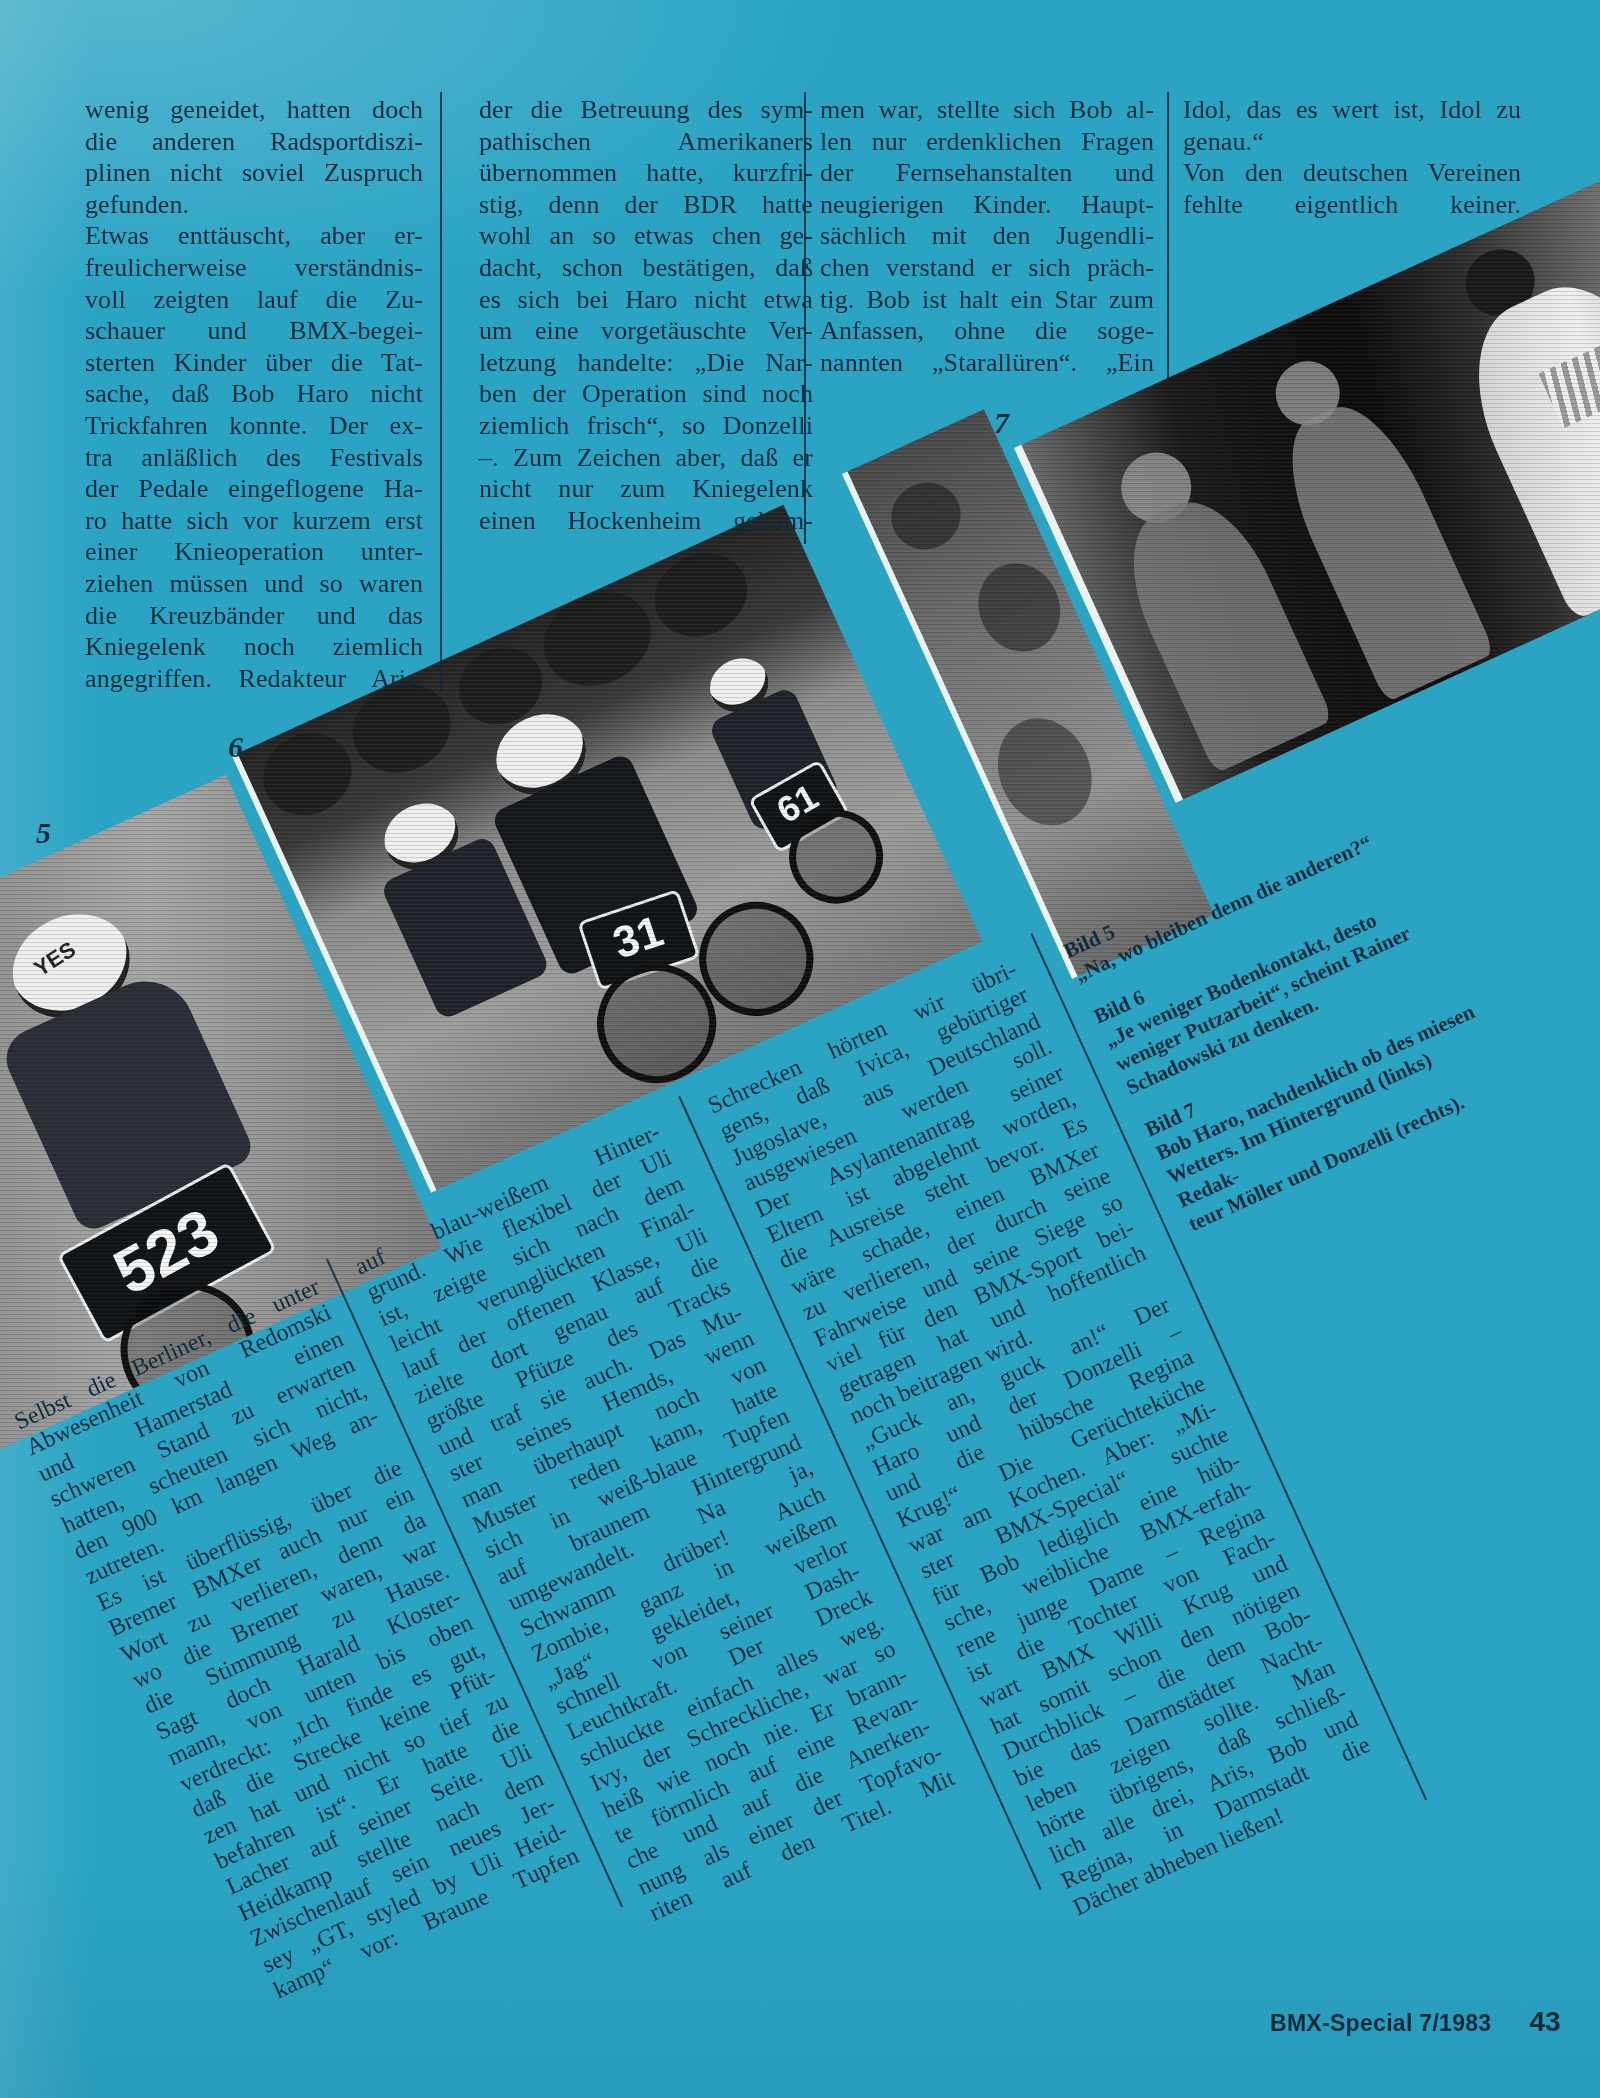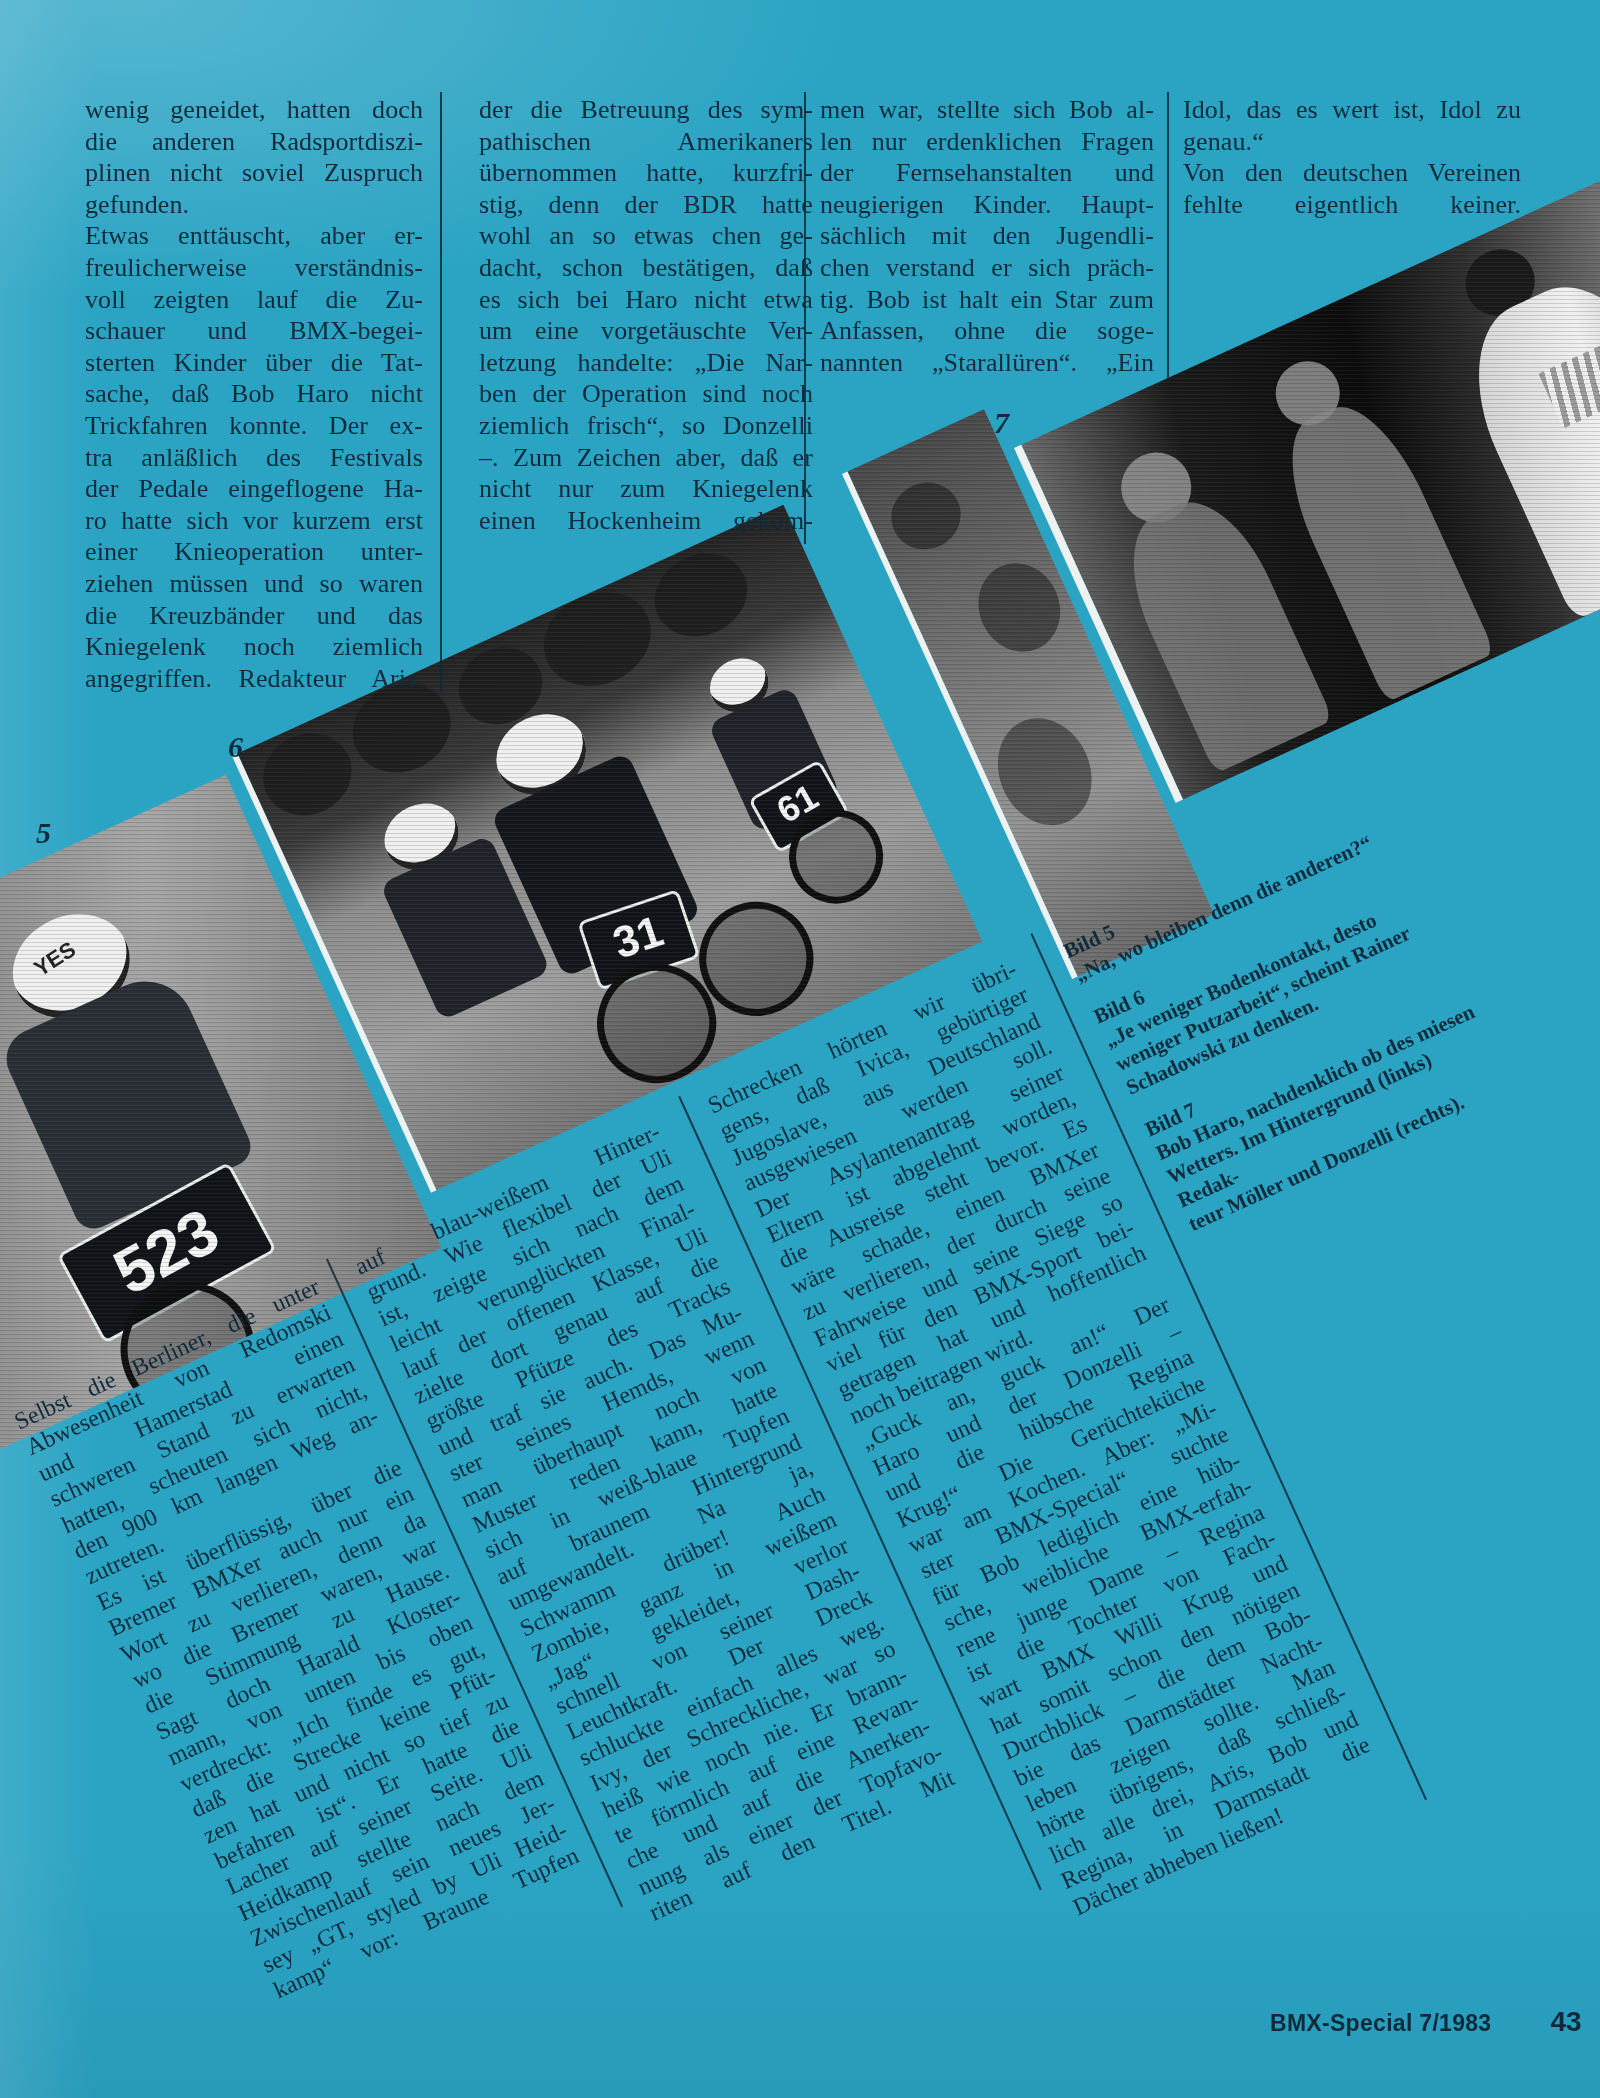--- a/index.html
+++ b/index.html
@@ -74,21 +74,21 @@
   #divCD{left:1126px;top:-10px;height:952px;}
 
   
   .cap{margin-bottom:20px;font-size:21px;line-height:26px;font-weight:600;}
   .cap .cap-label{font-weight:700;}
 
   
   #footer{position:absolute;left:1270px;top:2006px;z-index:3;display:flex;align-items:baseline;
     font-family:"Liberation Sans","DejaVu Sans",sans-serif;color:#0e2a3a;}
   #footer .mag{font-size:23px;font-weight:600;letter-spacing:.3px;}
-  #footer .pageno{font-size:28px;font-weight:700;margin-left:59px;}
+  #footer .pageno{font-size:28px;font-weight:700;margin-left:38px;}
 </style>
 </head>
 <body>
 
 <div id="col1" class="topcol">
     <div class="tline just">wenig geneidet, hatten doch</div>
     <div class="tline just">die anderen Radsportdiszi-</div>
     <div class="tline just">plinen nicht soviel Zuspruch</div>
     <div class="tline">gefunden.</div>
     <div class="tline just">Etwas enttäuscht, aber er-</div>

